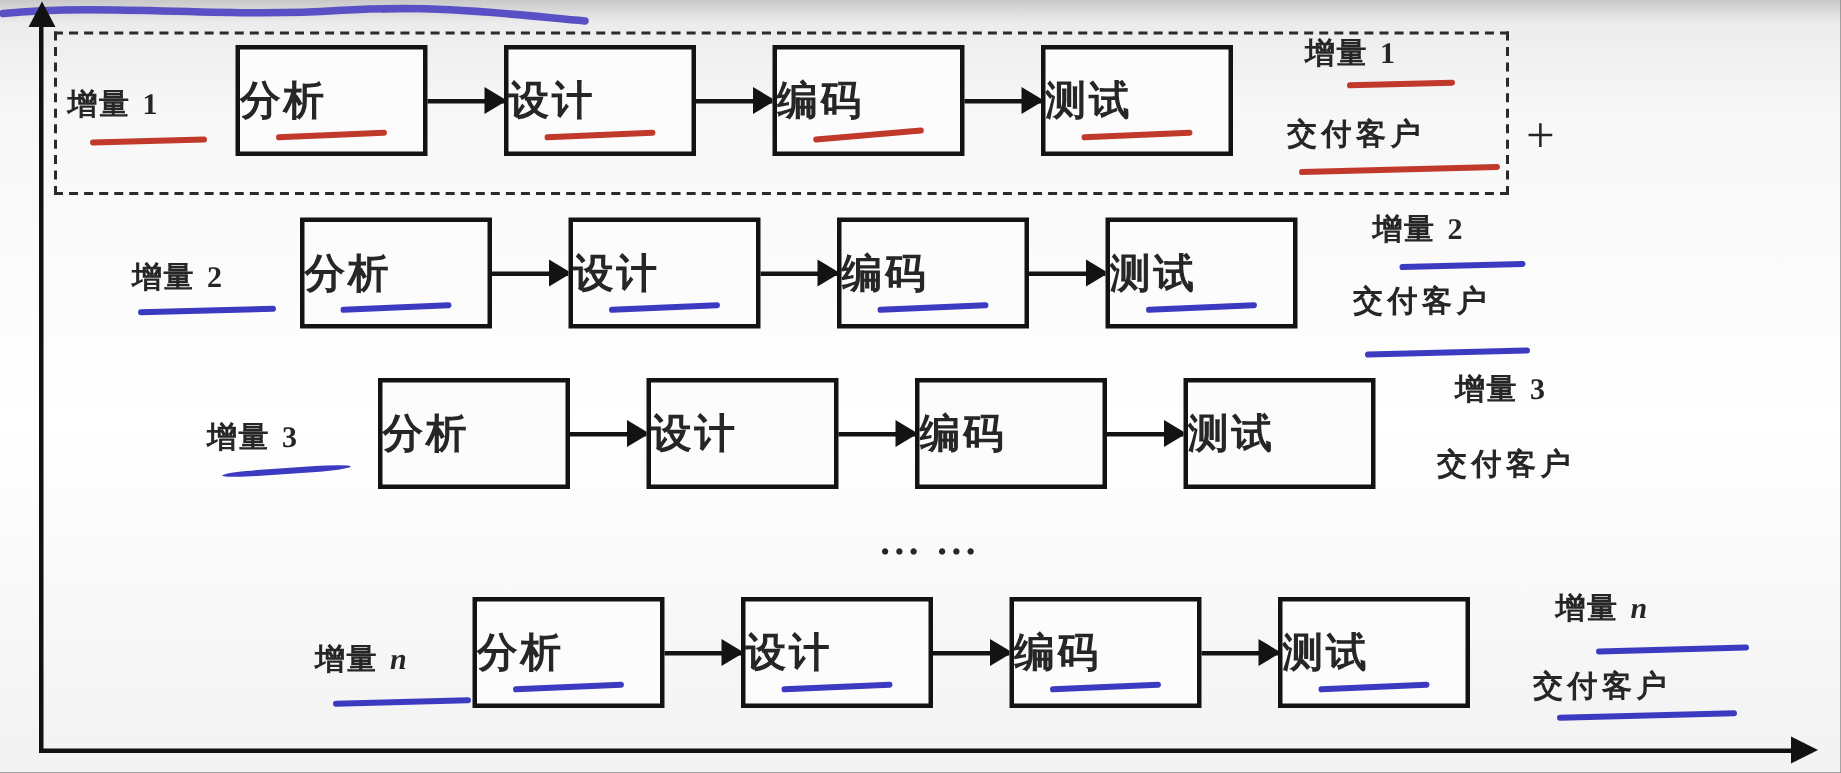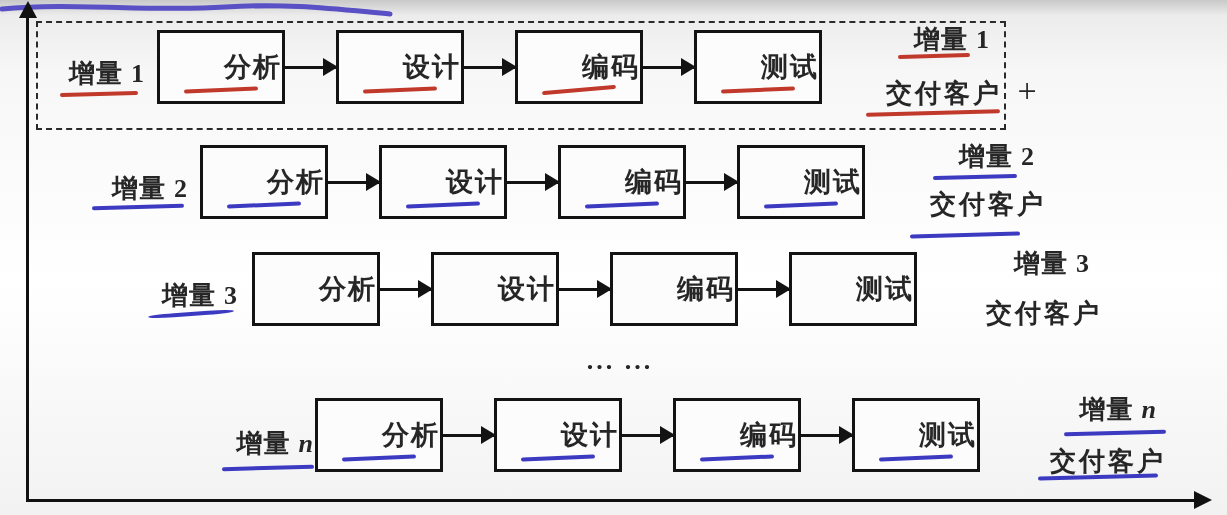--- a/index.html
+++ b/index.html
@@ -9,36 +9,36 @@
   .dashed{position:absolute;left:36px;top:21px;width:966px;height:105px;border:2px dashed #2a2a2a;}
   
   .yax{position:absolute;left:26px;top:14px;width:3px;height:488px;background:#111;}
   .yah{position:absolute;left:19px;top:1px;width:0;height:0;border-left:9px solid transparent;border-right:9px solid transparent;border-bottom:17px solid #111;}
   .xax{position:absolute;left:26px;top:499px;width:1170px;height:3px;background:#111;}
   .xah{position:absolute;left:1194px;top:491px;width:0;height:0;border-top:9px solid transparent;border-bottom:9px solid transparent;border-left:18px solid #111;}
   
   .prow{position:absolute;display:flex;align-items:center;}
   #r1{left:157px;top:30px;} #r2{left:200px;top:145px;} #r3{left:252px;top:252px;} #r4{left:315px;top:398px;}
   .pbox{box-sizing:border-box;width:128px;height:74px;border:3px solid #131313;background:#fcfcfc;
-        display:flex;align-items:center;justify-content:flex-end;font-size:27px;position:relative;letter-spacing:2px;}
+        display:flex;align-items:center;justify-content:flex-start;font-size:27px;position:relative;letter-spacing:2px;}
   .arr{position:relative;width:51px;height:3px;background:#131313;}
   .arr::after{content:"";position:absolute;right:-2px;top:-7.5px;width:0;height:0;
         border-left:15px solid #131313;border-top:9px solid transparent;border-bottom:9px solid transparent;}
   
   .mk{position:absolute;height:4px;border-radius:4px;transform:rotate(-1.5deg);}
   .red{background:#c0392b;} .blue{background:#3c3ac1;}
   .bu{left:24px;right:24px;bottom:9px;transform:rotate(-2.5deg);}
   .m-lab1{left:60px;top:92px;width:78px;}   .m-lab2{left:92px;top:205px;width:92px;}
   .m-lab3{left:148px;top:312px;width:86px;transform:rotate(-4deg);border-radius:60%/100%;}
   .m-lab4{left:222px;top:466px;width:92px;}
   .m-r1i{left:898px;top:54px;width:72px;}   .m-r1d{left:866px;top:111px;width:134px;}
   .m-r2i{left:933px;top:175px;width:84px;}  .m-r2d{left:910px;top:233px;width:110px;}
   .m-rni{left:1064px;top:431px;width:102px;}.m-rnd{left:1038px;top:475px;width:120px;}
   
-  .lbl{position:absolute;font-size:26px;text-align:right;white-space:nowrap;letter-spacing:1px;}
+  .lbl{position:absolute;font-size:20px;text-align:left;white-space:nowrap;letter-spacing:1px;}
   .num{margin-left:8px;} .it{font-style:italic;}
   .l1{left:45px;top:56px;width:100px;}  .l2{left:88px;top:171px;width:100px;}
   .l3{left:138px;top:278px;width:100px;}.l4{left:210px;top:426px;width:104px;}
   .r1i{left:870px;top:22px;width:120px;} .r1d{left:858px;top:76px;width:144px;letter-spacing:3px;}
   .r2i{left:915px;top:139px;width:120px;}.r2d{left:902px;top:187px;width:144px;letter-spacing:3px;}
   .r3i{left:970px;top:246px;width:120px;}.r3d{left:958px;top:296px;width:144px;letter-spacing:3px;}
   .rni{left:1037px;top:392px;width:120px;}.rnd{left:1022px;top:444px;width:144px;letter-spacing:3px;}
   .plus{position:absolute;left:1010px;top:72px;width:34px;font-size:34px;font-weight:normal;text-align:center;}
   .dots{position:absolute;left:568px;top:346px;width:104px;text-align:center;font-size:26px;letter-spacing:3px;}
   .squig{position:absolute;left:0;top:0;}

